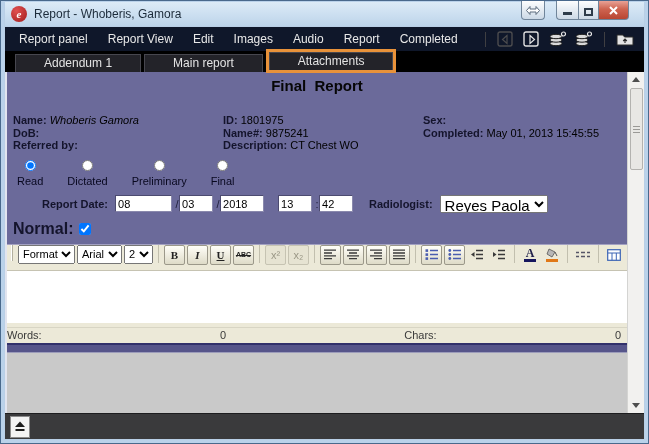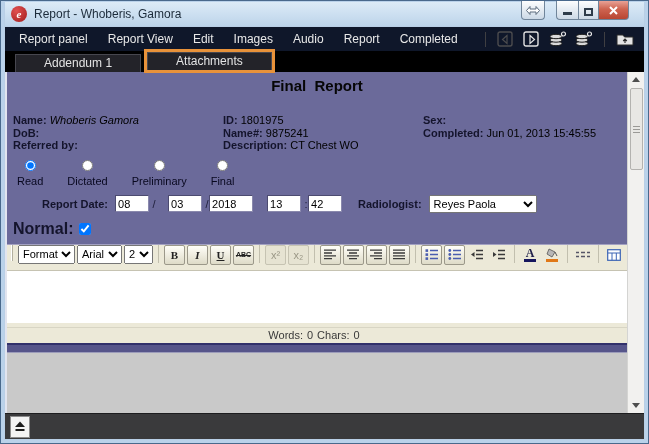--- a/index.html
+++ b/index.html
@@ -46,42 +46,42 @@
   .fvalue{color:#000;}
   .fvalue.italic{font-style:italic;}
   .radio-row{display:flex;align-items:center;gap:24px;margin:8px 0 0 10px;font-size:11px;color:#08081f;flex:0 0 auto;}
   .radio-row label{display:flex;align-items:center;gap:4px;cursor:pointer;flex-direction:column;}
   .radio-row input{width:11px;height:11px;margin:0;}
   .date-row{display:flex;align-items:center;margin:8px 0 0 6px;font-size:11px;flex:0 0 auto;padding-left:29px;}
   .blabel{font-weight:bold;color:#14142c;white-space:nowrap;}
   .dfield{height:17px;border:1px solid #8a89ad;border-top-color:#4c4b70;border-left-color:#4c4b70;background:#fff;
     font-size:11px;font-family:"Liberation Sans",sans-serif;padding:0 2px;margin-left:7px;}
   .dsep{color:#21213d;margin-left:3px;width:4px;text-align:center;}
-  .rad-select{height:18px;width:108px;font-size:11px;margin-left:7px;font-family:"Liberation Sans",sans-serif;}
+  .rad-select{height:18px;width:108px;font-size:15px;margin-left:7px;font-family:"Liberation Sans",sans-serif;}
   .normal-row{display:flex;align-items:center;margin:7px 0 0 6px;flex:0 0 auto;}
   .normal-row input{width:12px;height:12px;margin:0 0 0 6px;}
   
   .editor{margin-top:6px;flex:0 0 auto;background:#ece9d8;border-top:1px solid #a3a1c2;}
   .etoolbar{height:25px;display:flex;align-items:flex-start;padding:0 4px;gap:2px;}
   .grip{width:4px;height:16px;border-left:1px solid #fff;border-right:1px solid #b2af9e;margin-right:3px;}
   .esel{height:19px;font-size:11px;font-family:"Liberation Sans",sans-serif;}
   .esel.fmt{width:66px;}.esel.fnt{width:92px;}.esel.siz{width:34px;}
   .ebtn{width:21px;height:20px;border:1px solid #9b988a;border-radius:2px;background:linear-gradient(#fffef8,#dedbc8);
     display:flex;align-items:center;justify-content:center;font-size:11px;color:#222;cursor:pointer;flex:0 0 auto;}
   .ebtn.b{font-family:"Liberation Serif",serif;font-weight:bold;}
   .ebtn.i{font-family:"Liberation Serif",serif;font-style:italic;font-weight:bold;}
   .ebtn.u{font-family:"Liberation Serif",serif;font-weight:bold;text-decoration:underline;}
   .ebtn.abc{font-size:7px;font-weight:bold;text-decoration:line-through;}
   .ebtn.dis{border-color:#c6c3b2;background:#e6e3d2;color:#9a9786;cursor:default;}
   .eflat{width:20px;height:20px;display:flex;align-items:center;justify-content:center;cursor:pointer;flex:0 0 auto;}
   .et-sep{width:1px;height:18px;background:#c2bfae;margin:0 3px;flex:0 0 auto;}
   .fontA{font:bold 12px "Liberation Serif",serif;color:#20204a;border-bottom:3px solid #16165e;line-height:11px;padding:0 2px;}
   .etext{height:53px;background:#fff;border-top:1px solid #c6c3b2;width:100%;border-left:none;border-right:none;border-bottom:none;
     resize:none;font-family:"Liberation Sans",sans-serif;font-size:12px;padding:2px 4px;outline:none;}
-  .estatus{height:16px;background:#ece9d8;border-top:1px solid #d8d5c4;display:flex;justify-content:center;align-items:center;
+  .estatus{height:16px;background:#ece9d8;border-top:1px solid #d8d5c4;display:flex;justify-content:space-between;align-items:center;
     font-size:11px;color:#3a3a3a;padding-right:6px;gap:4px;}
   .purple-band{height:9px;background:#56558a;border-top:2px solid #32316b;flex:0 0 auto;}
   .gray-panel{flex:1 1 auto;background:#c9c9c9;border-top:1px solid #9c9cba;}
   
   .vscroll{width:17px;background:#f2f1ef;border-left:1px solid #d4d4d2;display:flex;flex-direction:column;align-items:center;flex:0 0 auto;}
   .sb-btn{width:17px;height:15px;display:flex;align-items:center;justify-content:center;cursor:pointer;flex:0 0 auto;}
   .sb-thumb{width:13px;height:82px;background:#e8e7e4;border:1px solid #b3b2af;border-radius:2px;margin-top:1px;
     display:flex;flex-direction:column;align-items:center;justify-content:center;gap:2px;cursor:grab;flex:0 0 auto;}
   .sb-thumb i{display:block;width:7px;height:1px;background:#9a9996;}
   .sb-fill{flex:1;}
@@ -169,20 +169,21 @@
           <path d="M3 3 H12 L14 14 H5 Z" fill="#ececec" stroke="#2a2a2a"></path>
           <path d="M6 6 H11 M6.5 8.5 H11.5 M7 11 H12" stroke="#7a7a7a" stroke-width="0.8"></path>
         </svg>
       </span>
 
     </div>
 
 
     <div class="rtab-row">
       <span class="rtab">Addendum 1</span>
+      <span class="rtab">Main report</span>
       <span class="highlight-box">
         <span class="rtab">Attachments</span>
       </span>
     </div>
 
     <div class="content">
       <div class="main">
 
         <div class="report-title">Final  Report</div>
 
@@ -192,21 +193,21 @@
             <div class="frow"><span class="flabel">DoB:</span> <span class="fvalue"></span></div>
             <div class="frow"><span class="flabel">Referred by:</span> <span class="fvalue"></span></div>
           </div>
           <div>
             <div class="frow"><span class="flabel">ID:</span> <span class="fvalue">1801975</span></div>
             <div class="frow"><span class="flabel">Name#:</span> <span class="fvalue">9875241</span></div>
             <div class="frow"><span class="flabel">Description:</span> <span class="fvalue">CT Chest WO</span></div>
           </div>
           <div>
             <div class="frow"><span class="flabel">Sex:</span> <span class="fvalue"></span></div>
-            <div class="frow"><span class="flabel">Completed:</span> <span class="fvalue">Jun 01, 2013 15:45:55</span></div>
+            <div class="frow"><span class="flabel">Completed:</span> <span class="fvalue">May 01, 2013 15:45:55</span></div>
           </div>
         </div>
 
         <div class="radio-row">
           <label>
               <input type="radio" name="rstatus" checked="true" style="">
               <span>Read</span>
             </label>
           <label>
               <input type="radio" name="rstatus" style="">
@@ -217,23 +218,23 @@
               <span>Preliminary</span>
             </label>
           <label>
               <input type="radio" name="rstatus" style="">
               <span>Final</span>
             </label>
         </div>
 
         <div class="date-row">
           <span class="blabel">Report Date:</span>
-          <input class="dfield" style="width: 34px;" value="08">
+          <input class="dfield" style="width: 57px;" value="08">
           <span class="dsep">/</span>
-          <input class="dfield" style="width: 34px; margin-left: 12px;" value="03">
+          <input class="dfield" style="width: 34px; margin-left: 0px;" value="03">
           <span class="dsep">/</span>
           <input class="dfield" style="width: 44px; margin-left: 0px;" value="2018">
           <input class="dfield" style="width: 34px; margin-left: 14px;" value="13">
           <span class="dsep">:</span>
           <input class="dfield" style="width: 34px; margin-left: 0px;" value="42">
           <span class="blabel" style="margin-left:16px">Radiologist:</span>
           <select class="rad-select">
             <option>Reyes Paola</option>
           </select>
         </div>

